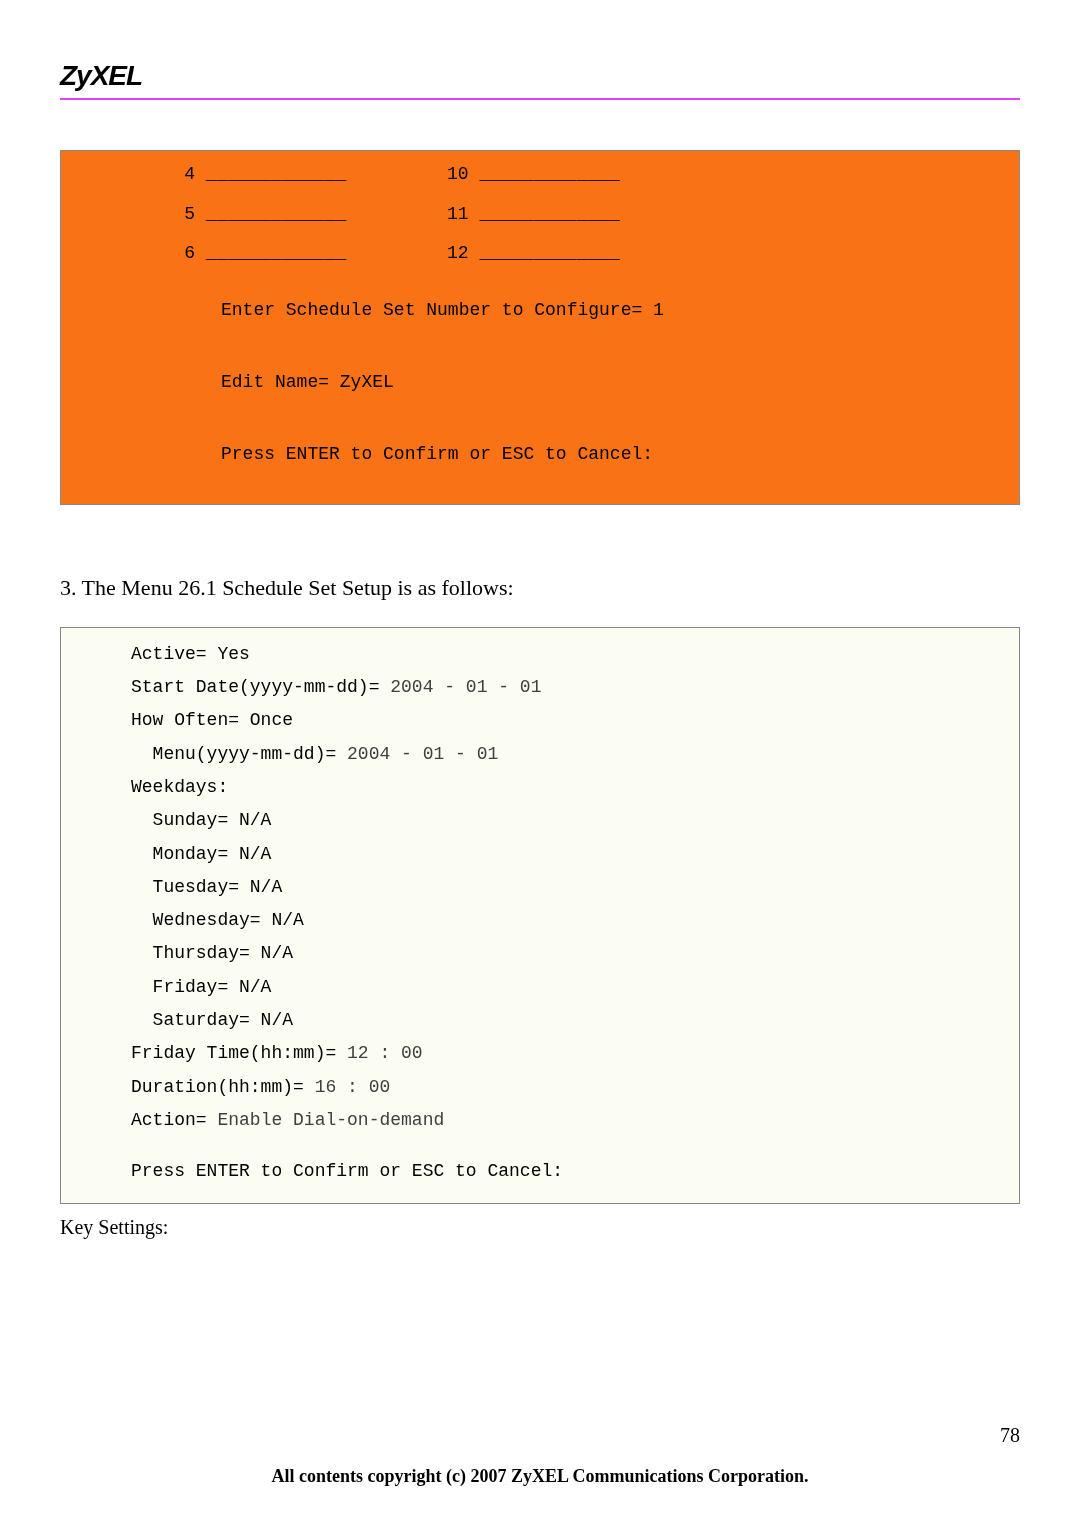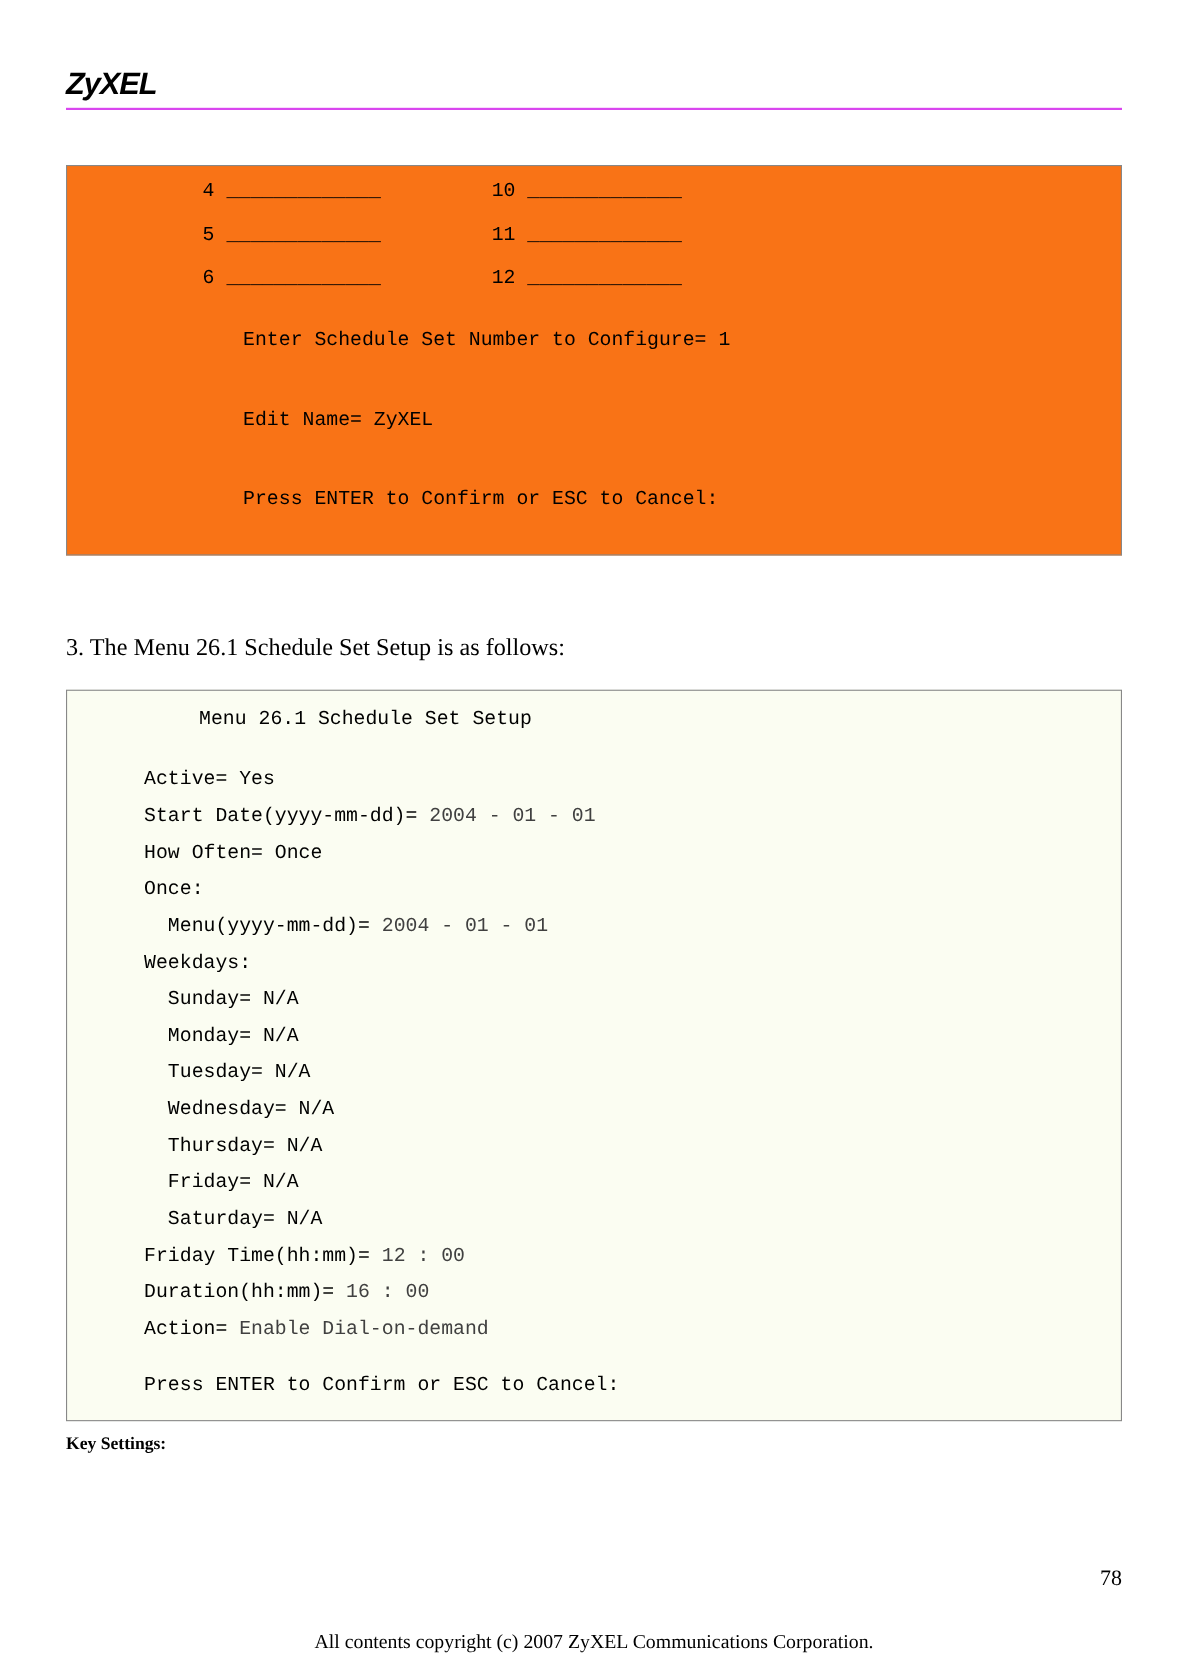--- a/index.html
+++ b/index.html
@@ -85,31 +85,31 @@
       padding-left: 70px;
       white-space: pre;
     }
     .blue {
       color: #404040;
     }
     .press-line {
       margin-top: 18px;
     }
     .key-settings {
-      font-size: 16px;
+      font-size: 20px;
       margin-top: 8px;
-      font-weight: bold;
     }
     .footer {
       position: absolute;
-      bottom: 24px;
+      bottom: 40px;
       left: 0;
       width: 100%;
       text-align: center;
       font-size: 18px;
+      font-weight: bold;
     }
     .page-num {
       position: absolute;
       bottom: 80px;
       right: 60px;
       font-size: 20px;
     }
   </style>
 </head>
 <body>
@@ -136,25 +136,23 @@
   <div class="schedule-text-lines">
     <div>Enter Schedule Set Number to Configure= 1</div>
     <div>Edit Name= ZyXEL</div>
     <div>Press ENTER to Confirm or ESC to Cancel:</div>
   </div>
 </div>
 
 <div class="body-text">3. The Menu 26.1 Schedule Set Setup is as follows:</div>
 
 <div class="code-box code-box-2">
-  <div class="menu-title">Menu 26.1 Schedule Set Setup</div>
   <div class="code-line">Active= Yes</div>
   <div class="code-line"><span>Start Date(yyyy-mm-dd)= </span><span class="blue">2004 - 01 - 01</span></div>
   <div class="code-line">How Often= Once</div>
-  <div class="code-line">Once:</div>
   <div class="code-line"><span>  Menu(yyyy-mm-dd)= </span><span class="blue">2004 - 01 - 01</span></div>
   <div class="code-line">Weekdays:</div>
   <div class="code-line">  Sunday= N/A</div>
   <div class="code-line">  Monday= N/A</div>
   <div class="code-line">  Tuesday= N/A</div>
   <div class="code-line">  Wednesday= N/A</div>
   <div class="code-line">  Thursday= N/A</div>
   <div class="code-line">  Friday= N/A</div>
   <div class="code-line">  Saturday= N/A</div>
   <div class="code-line"><span>Friday Time(hh:mm)= </span><span class="blue">12 : 00</span></div>

